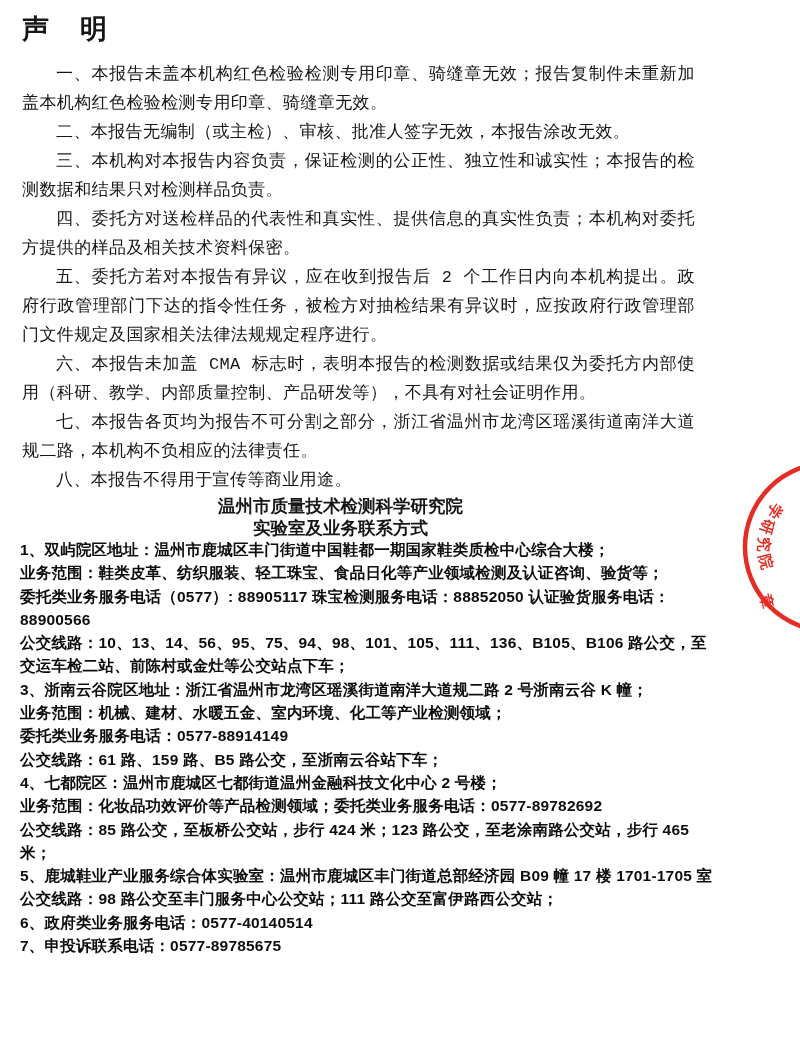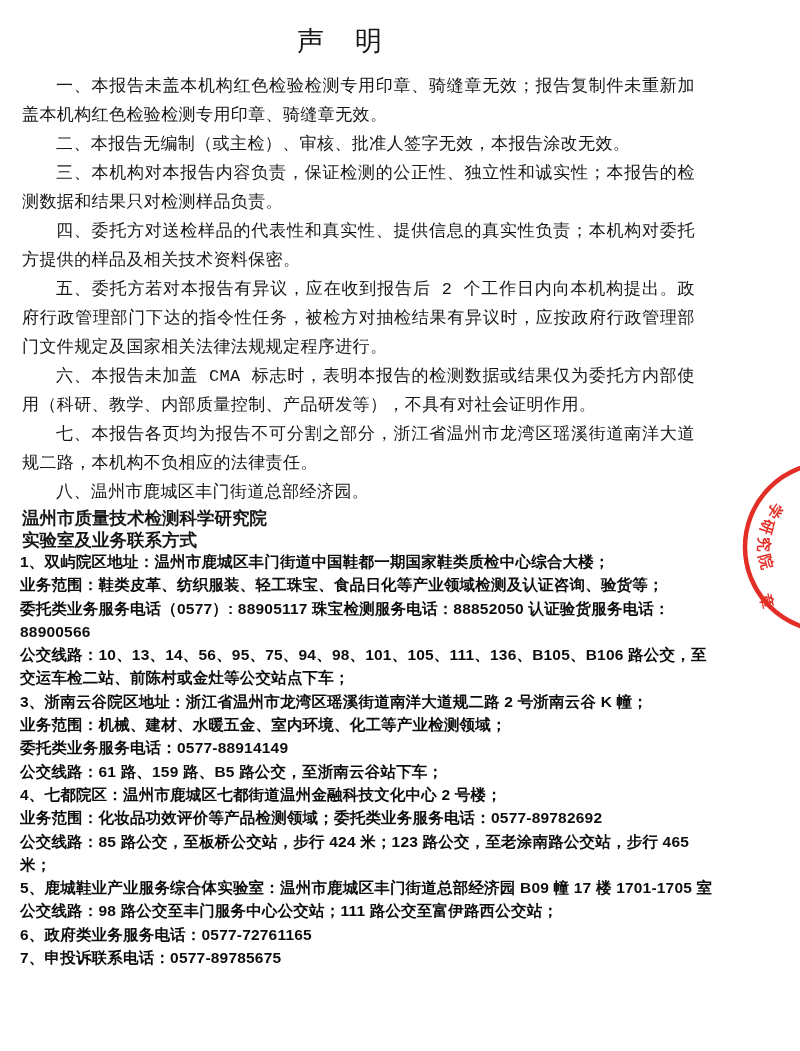--- a/index.html
+++ b/index.html
@@ -11,39 +11,38 @@
     font-family:"Liberation Serif","DejaVu Serif",serif;
     color:#161616;
   }
   .doc{
     position:absolute;
     left:22px;top:12px;
     width:673px;
   }
   .title{
     font-size:27px;
-    font-weight:normal;
-    text-align:center;
+    font-weight:bold;
     line-height:34px;
-    margin:12px 36px 14px 0;
+    margin:0 36px 14px 0;
     letter-spacing:2px;
   }
   .statement p{
     font-size:17px;
     line-height:29px;
     text-indent:2em;
     margin:0;
     text-align:justify;
     letter-spacing:0.4px;
     font-family:Liberation Mono, monospace;
   }
   .inst{
     font-size:17.5px;
     font-weight:bold;
-    text-align:left;
+    text-align:center;
     line-height:22px;
     margin:0 36px 0 0;
   }
   .contact{
     margin-top:-1px;
     margin-left:-2px;
     width:700px;
     font-family:"Liberation Sans","DejaVu Sans",sans-serif;
     font-weight:bold;
     font-size:15.5px;
@@ -69,21 +68,21 @@
   <div class="title">声　明</div>
 
   <div class="statement">
     <p>一、本报告未盖本机构红色检验检测专用印章、骑缝章无效；报告复制件未重新加盖本机构红色检验检测专用印章、骑缝章无效。</p>
     <p>二、本报告无编制（或主检）、审核、批准人签字无效，本报告涂改无效。</p>
     <p>三、本机构对本报告内容负责，保证检测的公正性、独立性和诚实性；本报告的检测数据和结果只对检测样品负责。</p>
     <p>四、委托方对送检样品的代表性和真实性、提供信息的真实性负责；本机构对委托方提供的样品及相关技术资料保密。</p>
     <p>五、委托方若对本报告有异议，应在收到报告后 2 个工作日内向本机构提出。政府行政管理部门下达的指令性任务，被检方对抽检结果有异议时，应按政府行政管理部门文件规定及国家相关法律法规规定程序进行。</p>
     <p>六、本报告未加盖 CMA 标志时，表明本报告的检测数据或结果仅为委托方内部使用（科研、教学、内部质量控制、产品研发等），不具有对社会证明作用。</p>
     <p>七、本报告各页均为报告不可分割之部分，浙江省温州市龙湾区瑶溪街道南洋大道规二路，本机构不负相应的法律责任。</p>
-    <p>八、温州市鹿城区丰门街道总部经济园。</p>
+    <p>八、本报告不得用于宣传等商业用途。</p>
   </div>
 
   <div class="inst">温州市质量技术检测科学研究院</div>
   <div class="inst">实验室及业务联系方式</div>
 
   <div class="contact">
 
     <div>
       <div class="line">1、双屿院区地址：温州市鹿城区丰门街道中国鞋都一期国家鞋类质检中心综合大楼；</div>
       <div class="line">业务范围：鞋类皮革、纺织服装、轻工珠宝、食品日化等产业领域检测及认证咨询、验货等；</div>
@@ -104,21 +103,21 @@
       <div class="line">业务范围：化妆品功效评价等产品检测领域；委托类业务服务电话：0577-89782692</div>
       <div class="line">公交线路：85 路公交，至板桥公交站，步行 424 米；123 路公交，至老涂南路公交站，步行 465 米；</div>
     </div>
 
     <div>
       <div class="line">5、鹿城鞋业产业服务综合体实验室：温州市鹿城区丰门街道总部经济园 B09 幢 17 楼 1701-1705 室</div>
       <div class="line">公交线路：98 路公交至丰门服务中心公交站；111 路公交至富伊路西公交站；</div>
     </div>
 
     <div>
-      <div class="line">6、政府类业务服务电话：0577-72761165</div>
+      <div class="line">6、政府类业务服务电话：0577-40140514</div>
     </div>
 
     <div>
       <div class="line">7、申投诉联系电话：0577-89785675</div>
     </div>
 
   </div>
 </div>
 
 <svg class="seal" viewBox="0 0 70 180" width="70" height="180" xmlns="http://www.w3.org/2000/svg">

